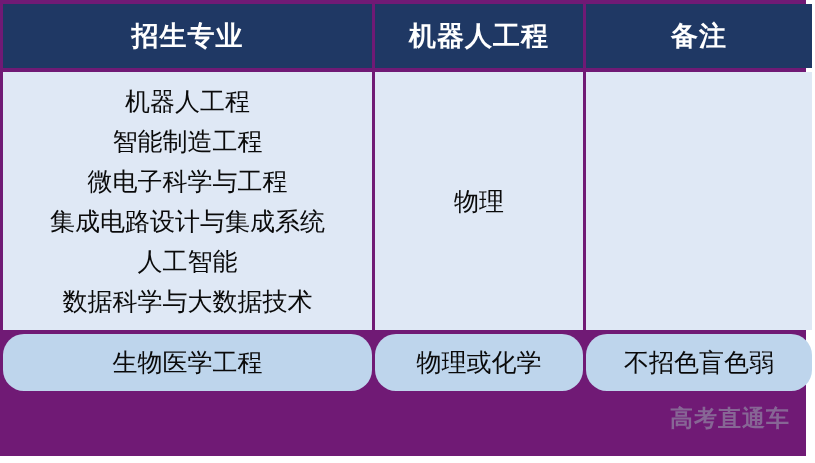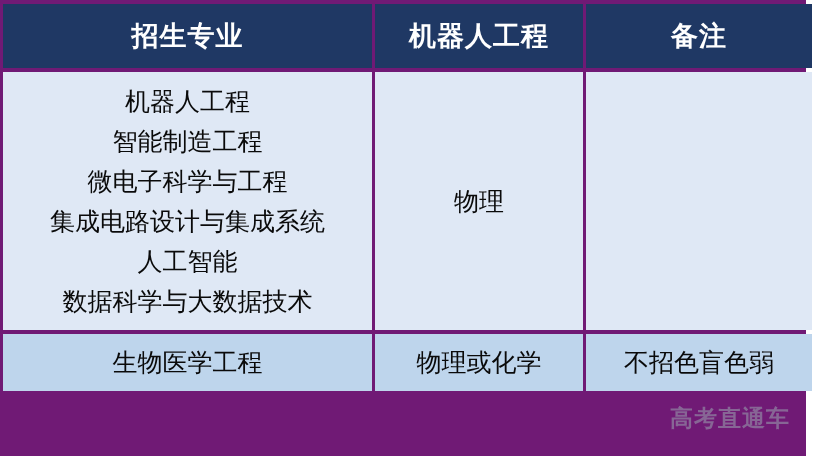--- a/index.html
+++ b/index.html
@@ -49,21 +49,21 @@
 
   tbody td {
     text-align: center;
     vertical-align: middle;
     color: #0a0a0a;
     font-size: 25px;
     padding: 0;
   }
 
   .row-light td { background: #dfe8f5; }
-  .row-mid   td { background: #bed5ec; }
+  .row-mid   td { background: #bed5ec; border-radius: 21px; }
 
   .r1 td { height: 258px; }
   .r2 td { height: 57px; }
   .r3 td { height: 57px; }
 
   .major-list {
     display: block;
     line-height: 40px;
     white-space: pre-line;
   }

